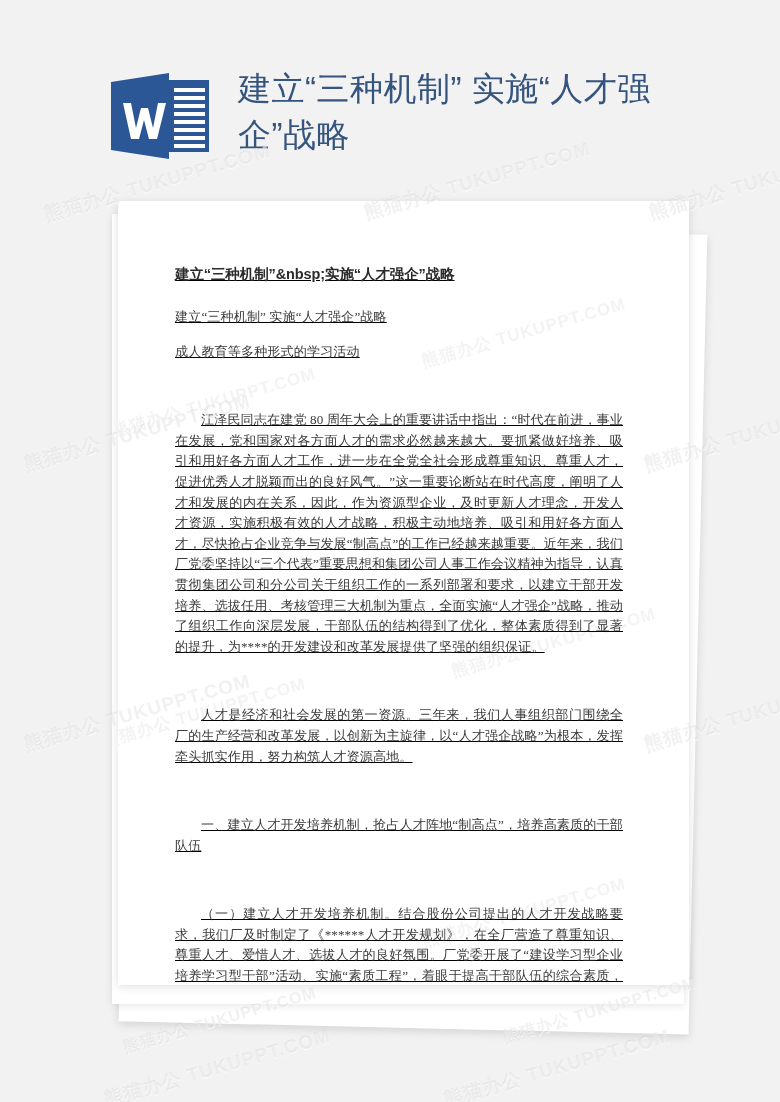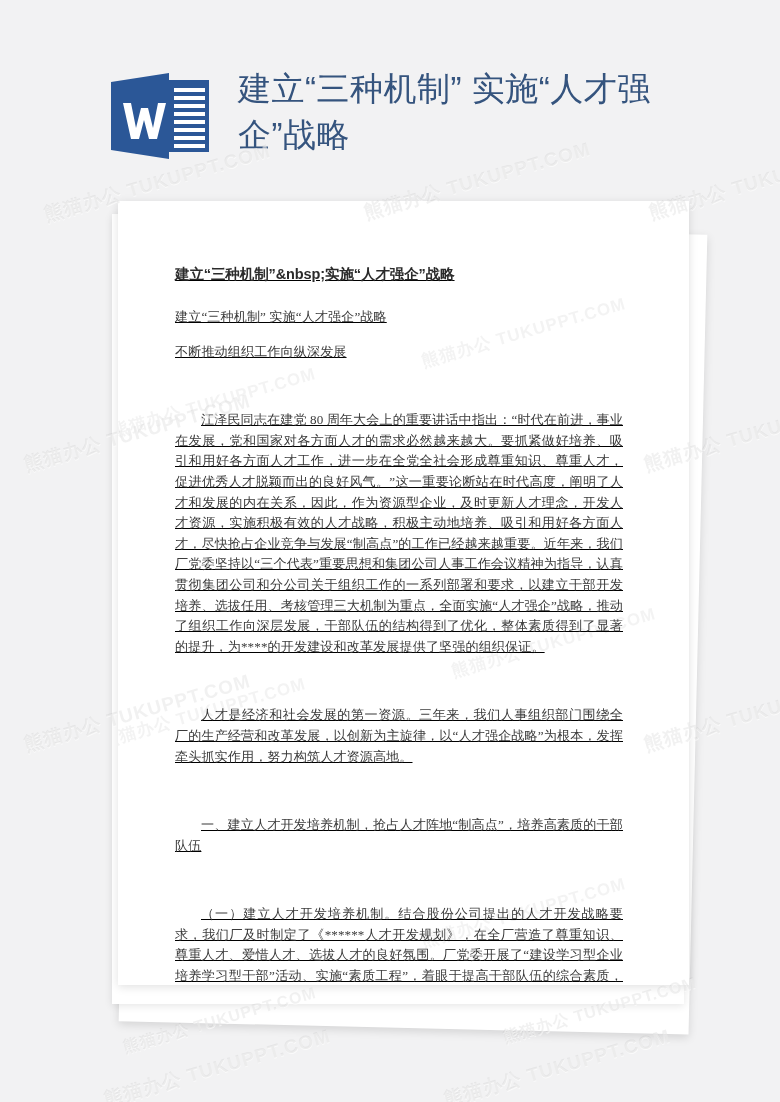--- a/index.html
+++ b/index.html
@@ -172,21 +172,21 @@
     <span class="wm-inner wmi-1">熊猫办公 TUKUPPT.COM</span>
     <span class="wm-inner wmi-2">熊猫办公 TUKUPPT.COM</span>
     <span class="wm-inner wmi-3">熊猫办公 TUKUPPT.COM</span>
     <span class="wm-inner wmi-4">熊猫办公 TUKUPPT.COM</span>
     <span class="wm-inner wmi-5">熊猫办公 TUKUPPT.COM</span>
 
     <div class="doc-body">
       <div class="doc-heading">建立“三种机制”&amp;nbsp;实施“人才强企”战略</div>
 
       <div class="doc-p small-lead">建立“三种机制” 实施“人才强企”战略</div>
-      <div class="doc-p small-lead">不断推动组织工作向纵深发展</div>
+      <div class="doc-p small-lead">成人教育等多种形式的学习活动</div>
       <div class="doc-p indent">江泽民同志在建党 80 周年大会上的重要讲话中指出：“时代在前进，事业在发展，党和国家对各方面人才的需求必然越来越大。要抓紧做好培养、吸引和用好各方面人才工作，进一步在全党全社会形成尊重知识、尊重人才，促进优秀人才脱颖而出的良好风气。”这一重要论断站在时代高度，阐明了人才和发展的内在关系，因此，作为资源型企业，及时更新人才理念，开发人才资源，实施积极有效的人才战略，积极主动地培养、吸引和用好各方面人才，尽快抢占企业竞争与发展“制高点”的工作已经越来越重要。近年来，我们厂党委坚持以“三个代表”重要思想和集团公司人事工作会议精神为指导，认真贯彻集团公司和分公司关于组织工作的一系列部署和要求，以建立干部开发培养、选拔任用、考核管理三大机制为重点，全面实施“人才强企”战略，推动了组织工作向深层发展，干部队伍的结构得到了优化，整体素质得到了显著的提升，为****的开发建设和改革发展提供了坚强的组织保证。</div>
       <div class="doc-p indent">人才是经济和社会发展的第一资源。三年来，我们人事组织部门围绕全厂的生产经营和改革发展，以创新为主旋律，以“人才强企战略”为根本，发挥牵头抓实作用，努力构筑人才资源高地。</div>
       <div class="doc-p indent">一、建立人才开发培养机制，抢占人才阵地“制高点”，培养高素质的干部队伍</div>
       <div class="doc-p indent">（一）建立人才开发培养机制。结合股份公司提出的人才开发战略要求，我们厂及时制定了《******人才开发规划》，在全厂营造了尊重知识、尊重人才、爱惜人才、选拔人才的良好氛围。厂党委开展了“建设学习型企业培养学习型干部”活动、实施“素质工程”，着眼于提高干部队伍的综合素质，加大了科级、站队干部教育培训力度，广泛开展了“中心组”学习、集中培训、个人自学、成人教育等多种形式的学习活动。20xx 年以来，我们多次聘请党校老师和大学教授、专家来厂授课，同时利用网络技术方便、快捷、灵活的优势，开展网上干部培训，对全厂站长以上干部进行了现代企业领导艺术与方法、人世对石油企业的影响及对策、成功经理人讲座、经营管理者管理理念与技巧等知识的培训，产生了非常好的效果，到目前先后有 7856 人次参加了培训，其中网上观看人数就有 6745 人次。网上培训的形式和内容深受各级各类干部的欢迎与好评！干部教育培训工作实现了制度化、经常化、信息化、灵活化、扩大化，从传统的模式中走了出来，又上了一个新的水平。广大干部普遍建立了人本、人和、诚信、明理、提升、双赢等新的理念，掌握了新的管理方法，综合素质明显提</div>
 
     </div>
   </div>
 </div>
 
 <div class="header">

